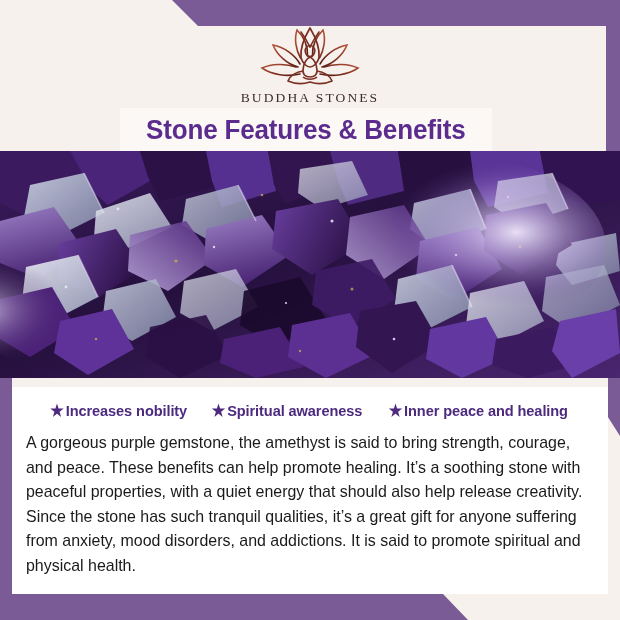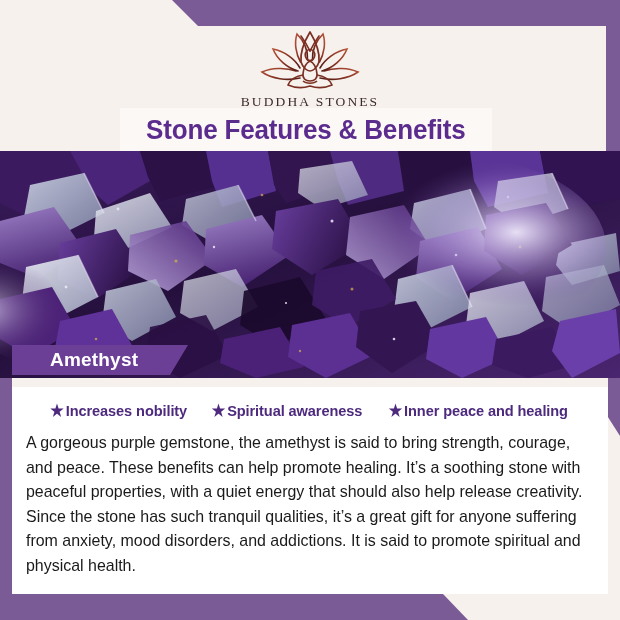--- a/index.html
+++ b/index.html
@@ -32,21 +32,21 @@
   
   .bottom-bar{
     position:absolute;left:0;bottom:0;width:620px;height:26px;
     background:#7a5b96;
     clip-path:polygon(0 0, 443px 0, 468px 26px, 0 26px);
   }
 
   
   .logo-wrap{
     position:absolute;left:0;top:20px;width:620px;height:90px;
-    display:flex;flex-direction:column;align-items:center;justify-content:flex-end;
+    display:flex;flex-direction:column;align-items:center;justify-content:center;
   }
   .logo-mark{width:112px;height:62px;display:block;}
   .logo-text{
     margin-top:3px;
     font-family:"Liberation Serif", serif;
     font-size:13.5px;letter-spacing:2.1px;
     color:#3b2b28;font-weight:400;
   }
 
   
@@ -294,23 +294,20 @@
         <path d="M84 22 L104 62"></path>
           <path d="M238 34 L256 70"></path>
         <path d="M470 38 L486 78"></path>
           <path d="M552 22 L568 58"></path>
         <path d="M78 104 L98 146"></path>
           <path d="M452 114 L472 156"></path>
       </g>
     </svg>
   </div>
 
-  <div class="stone-label">
-    <span class="name">Amethyst</span>
-  </div>
 
   <div class="panel"></div>
   <div class="panel-topline"></div>
 
   <div class="benefits">
     <div class="benefit">
       <span class="star">★</span>
       <span class="btext">Increases nobility</span>
     </div>
     <div class="benefit">

